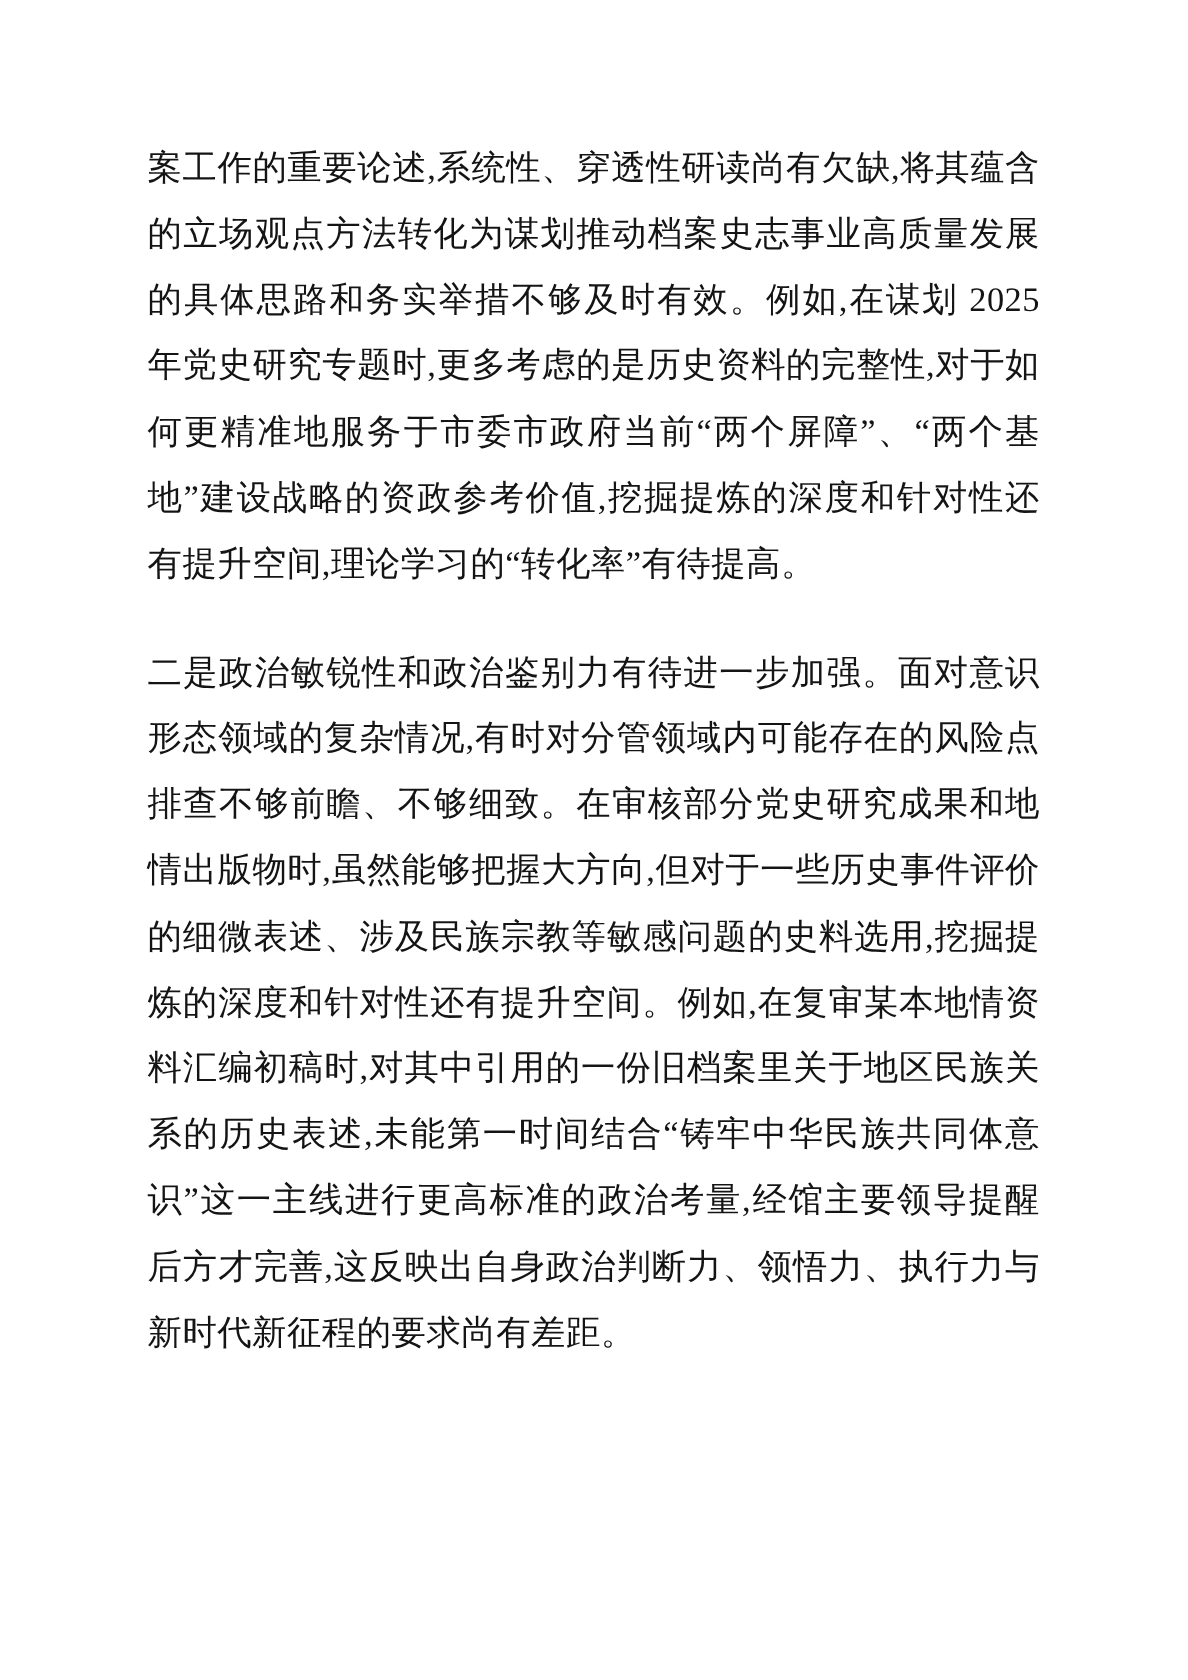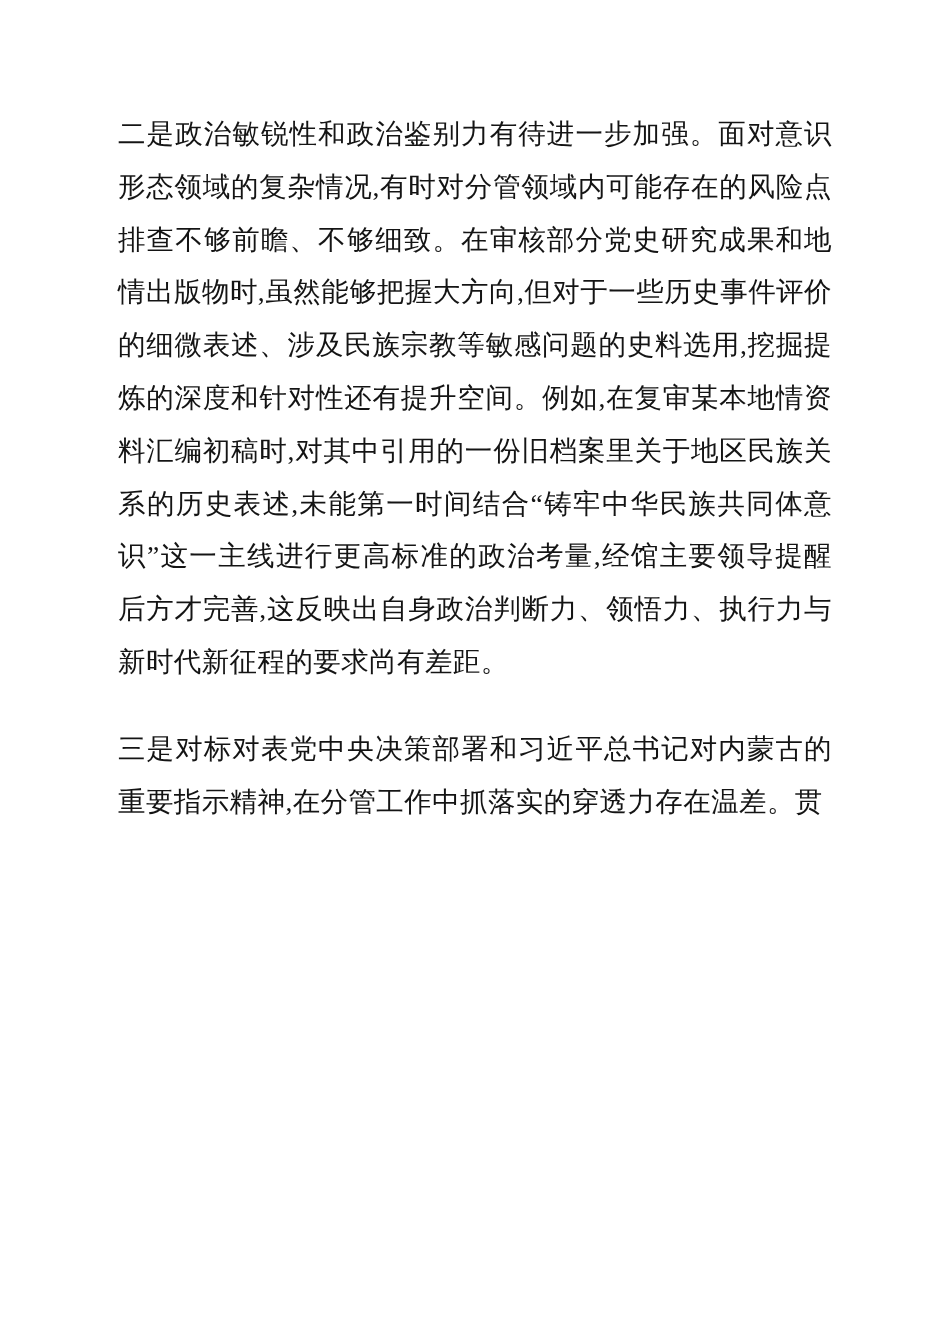--- a/index.html
+++ b/index.html
@@ -37,16 +37,16 @@
   }
   .para:last-child {
     margin-bottom: 0;
   }
 </style>
 </head>
 <body>
 
 <div class="page">
   <div class="doc-body">
+    <p class="para">案工作的重要论述,系统性、穿透性研读尚有欠缺,将其蕴含的立场观点方法转化为谋划推动档案史志事业高质量发展的具体思路和务实举措不够及时有效。例如,在谋划 2025 年党史研究专题时,更多考虑的是历史资料的完整性,对于如何更精准地服务于市委市政府当前“两个屏障”、“两个基地”建设战略的资政参考价值,挖掘提炼的深度和针对性还有提升空间,理论学习的“转化率”有待提高。</p>
     <p class="para">二是政治敏锐性和政治鉴别力有待进一步加强。面对意识形态领域的复杂情况,有时对分管领域内可能存在的风险点排查不够前瞻、不够细致。在审核部分党史研究成果和地情出版物时,虽然能够把握大方向,但对于一些历史事件评价的细微表述、涉及民族宗教等敏感问题的史料选用,挖掘提炼的深度和针对性还有提升空间。例如,在复审某本地情资料汇编初稿时,对其中引用的一份旧档案里关于地区民族关系的历史表述,未能第一时间结合“铸牢中华民族共同体意识”这一主线进行更高标准的政治考量,经馆主要领导提醒后方才完善,这反映出自身政治判断力、领悟力、执行力与新时代新征程的要求尚有差距。</p>
-    <p class="para">三是对标对表党中央决策部署和习近平总书记对内蒙古的重要指示精神,在分管工作中抓落实的穿透力存在温差。贯</p>
   </div>
 </div>
 
 </body></html>

